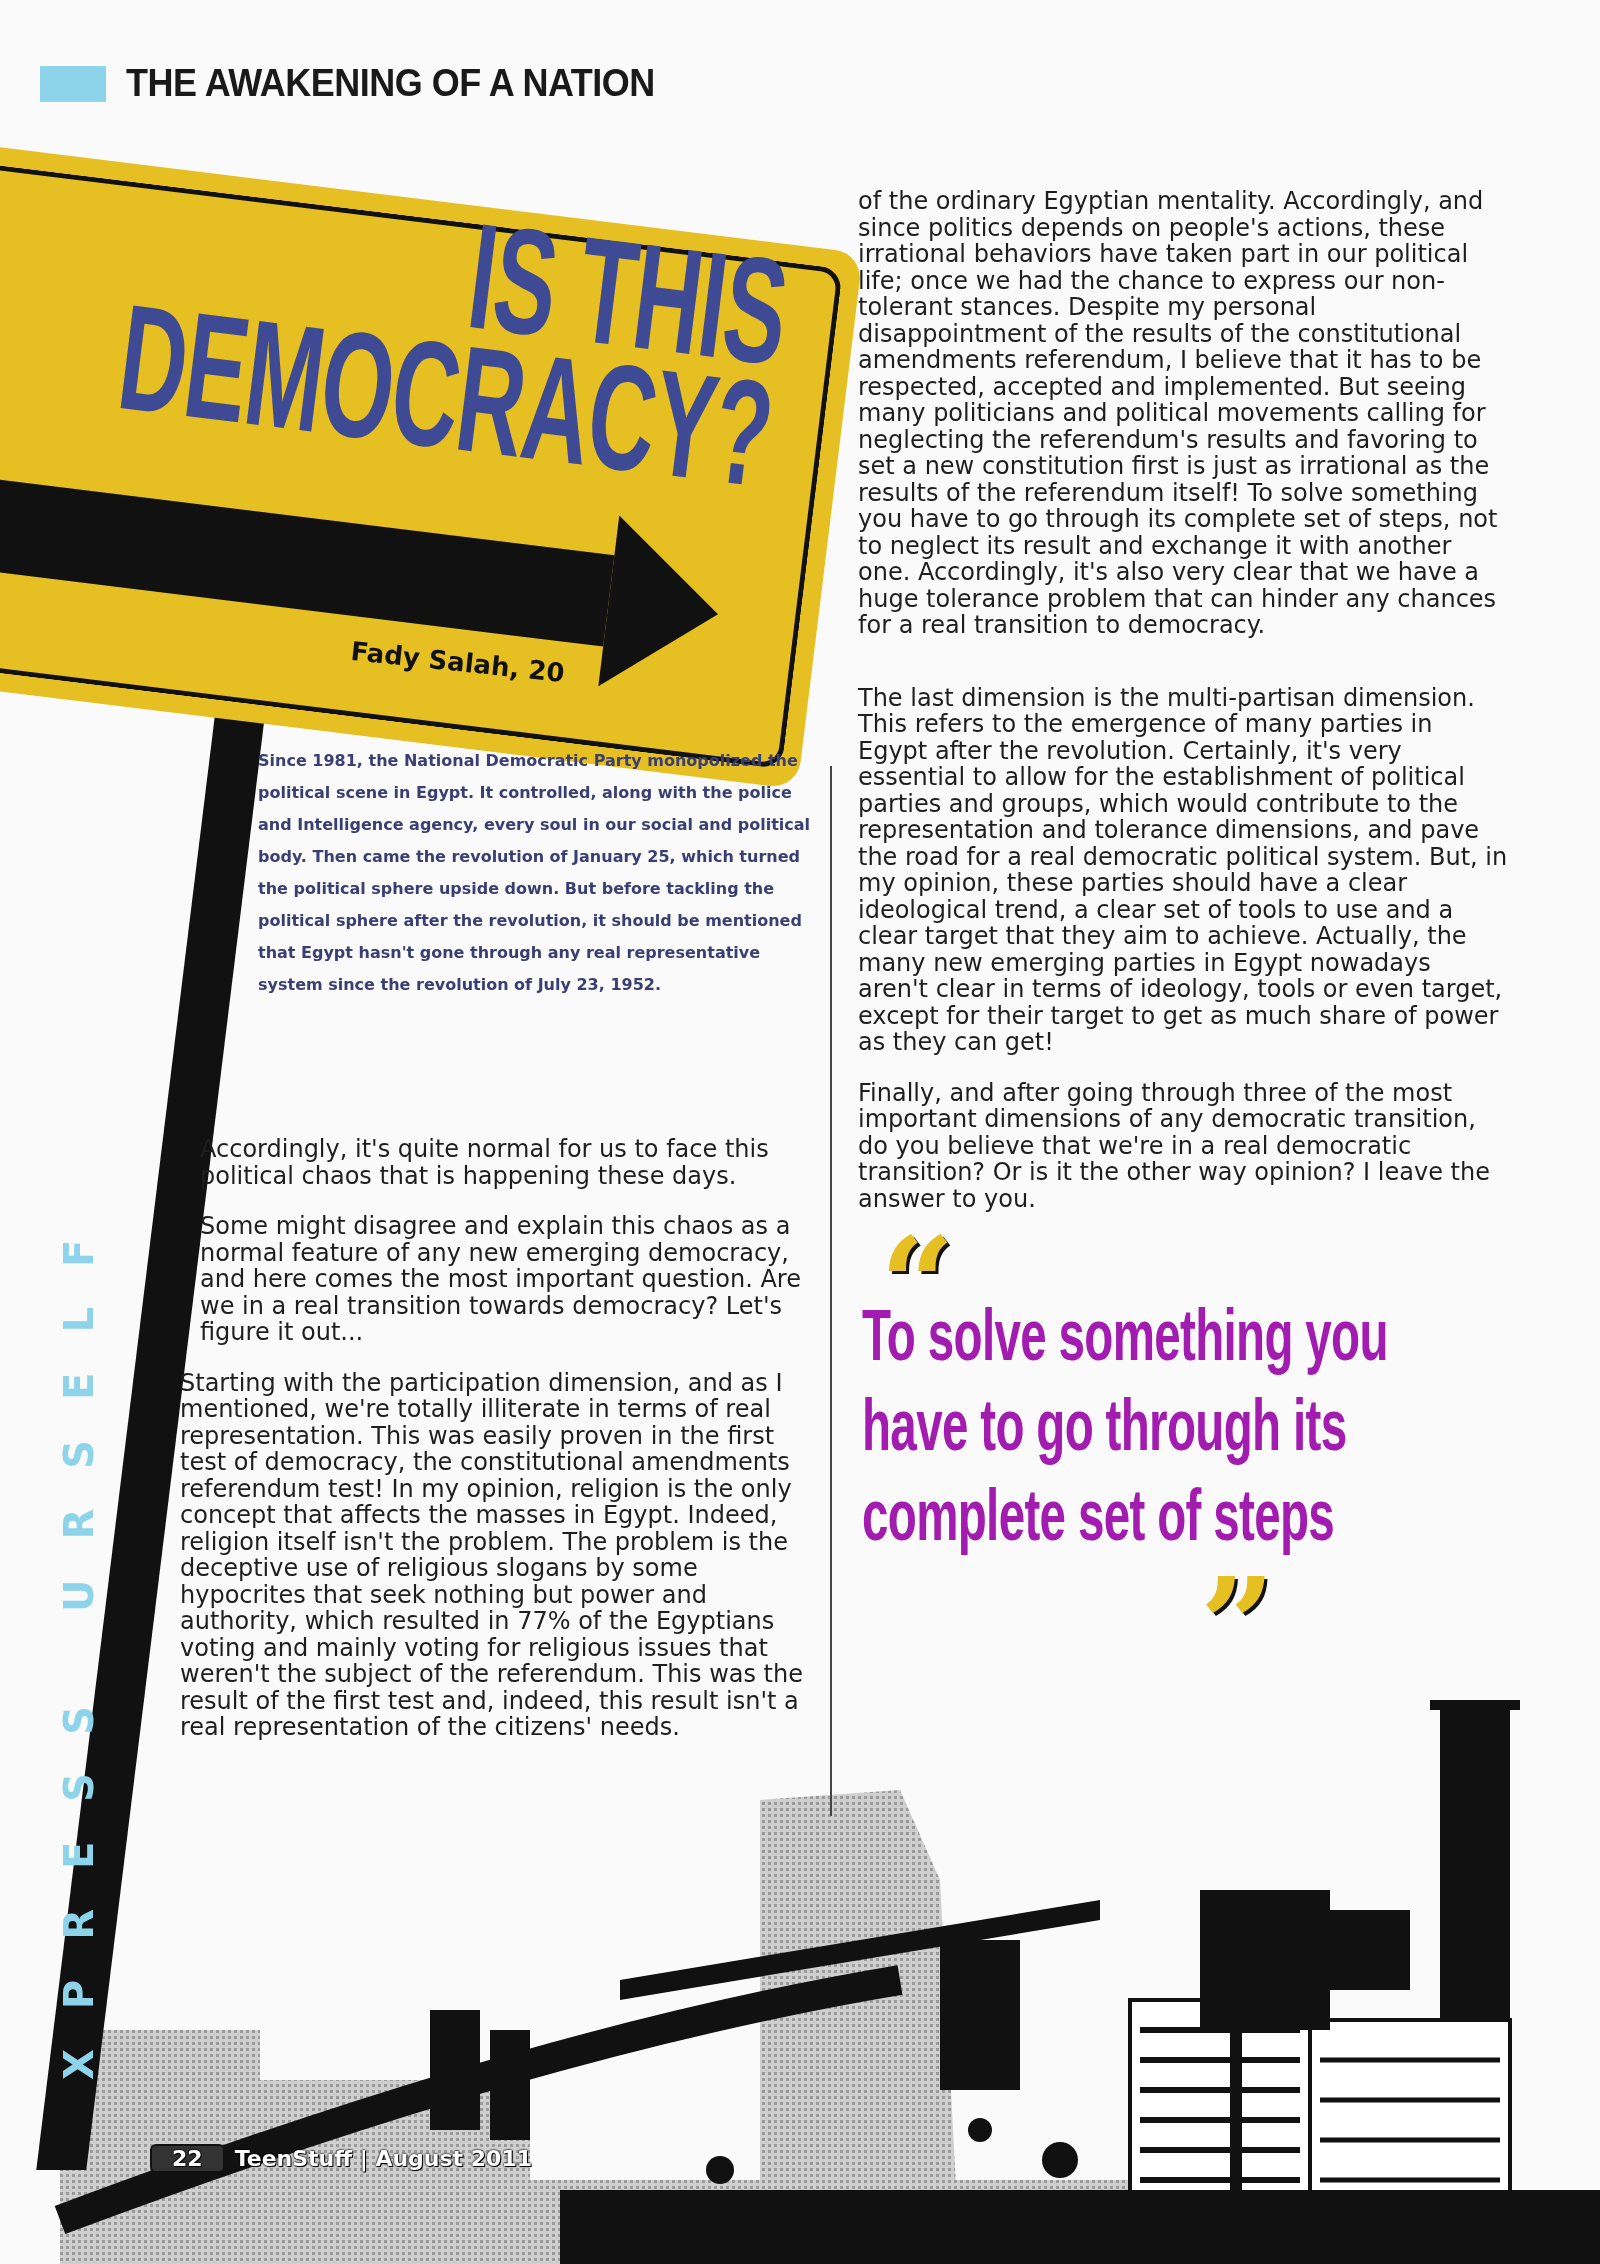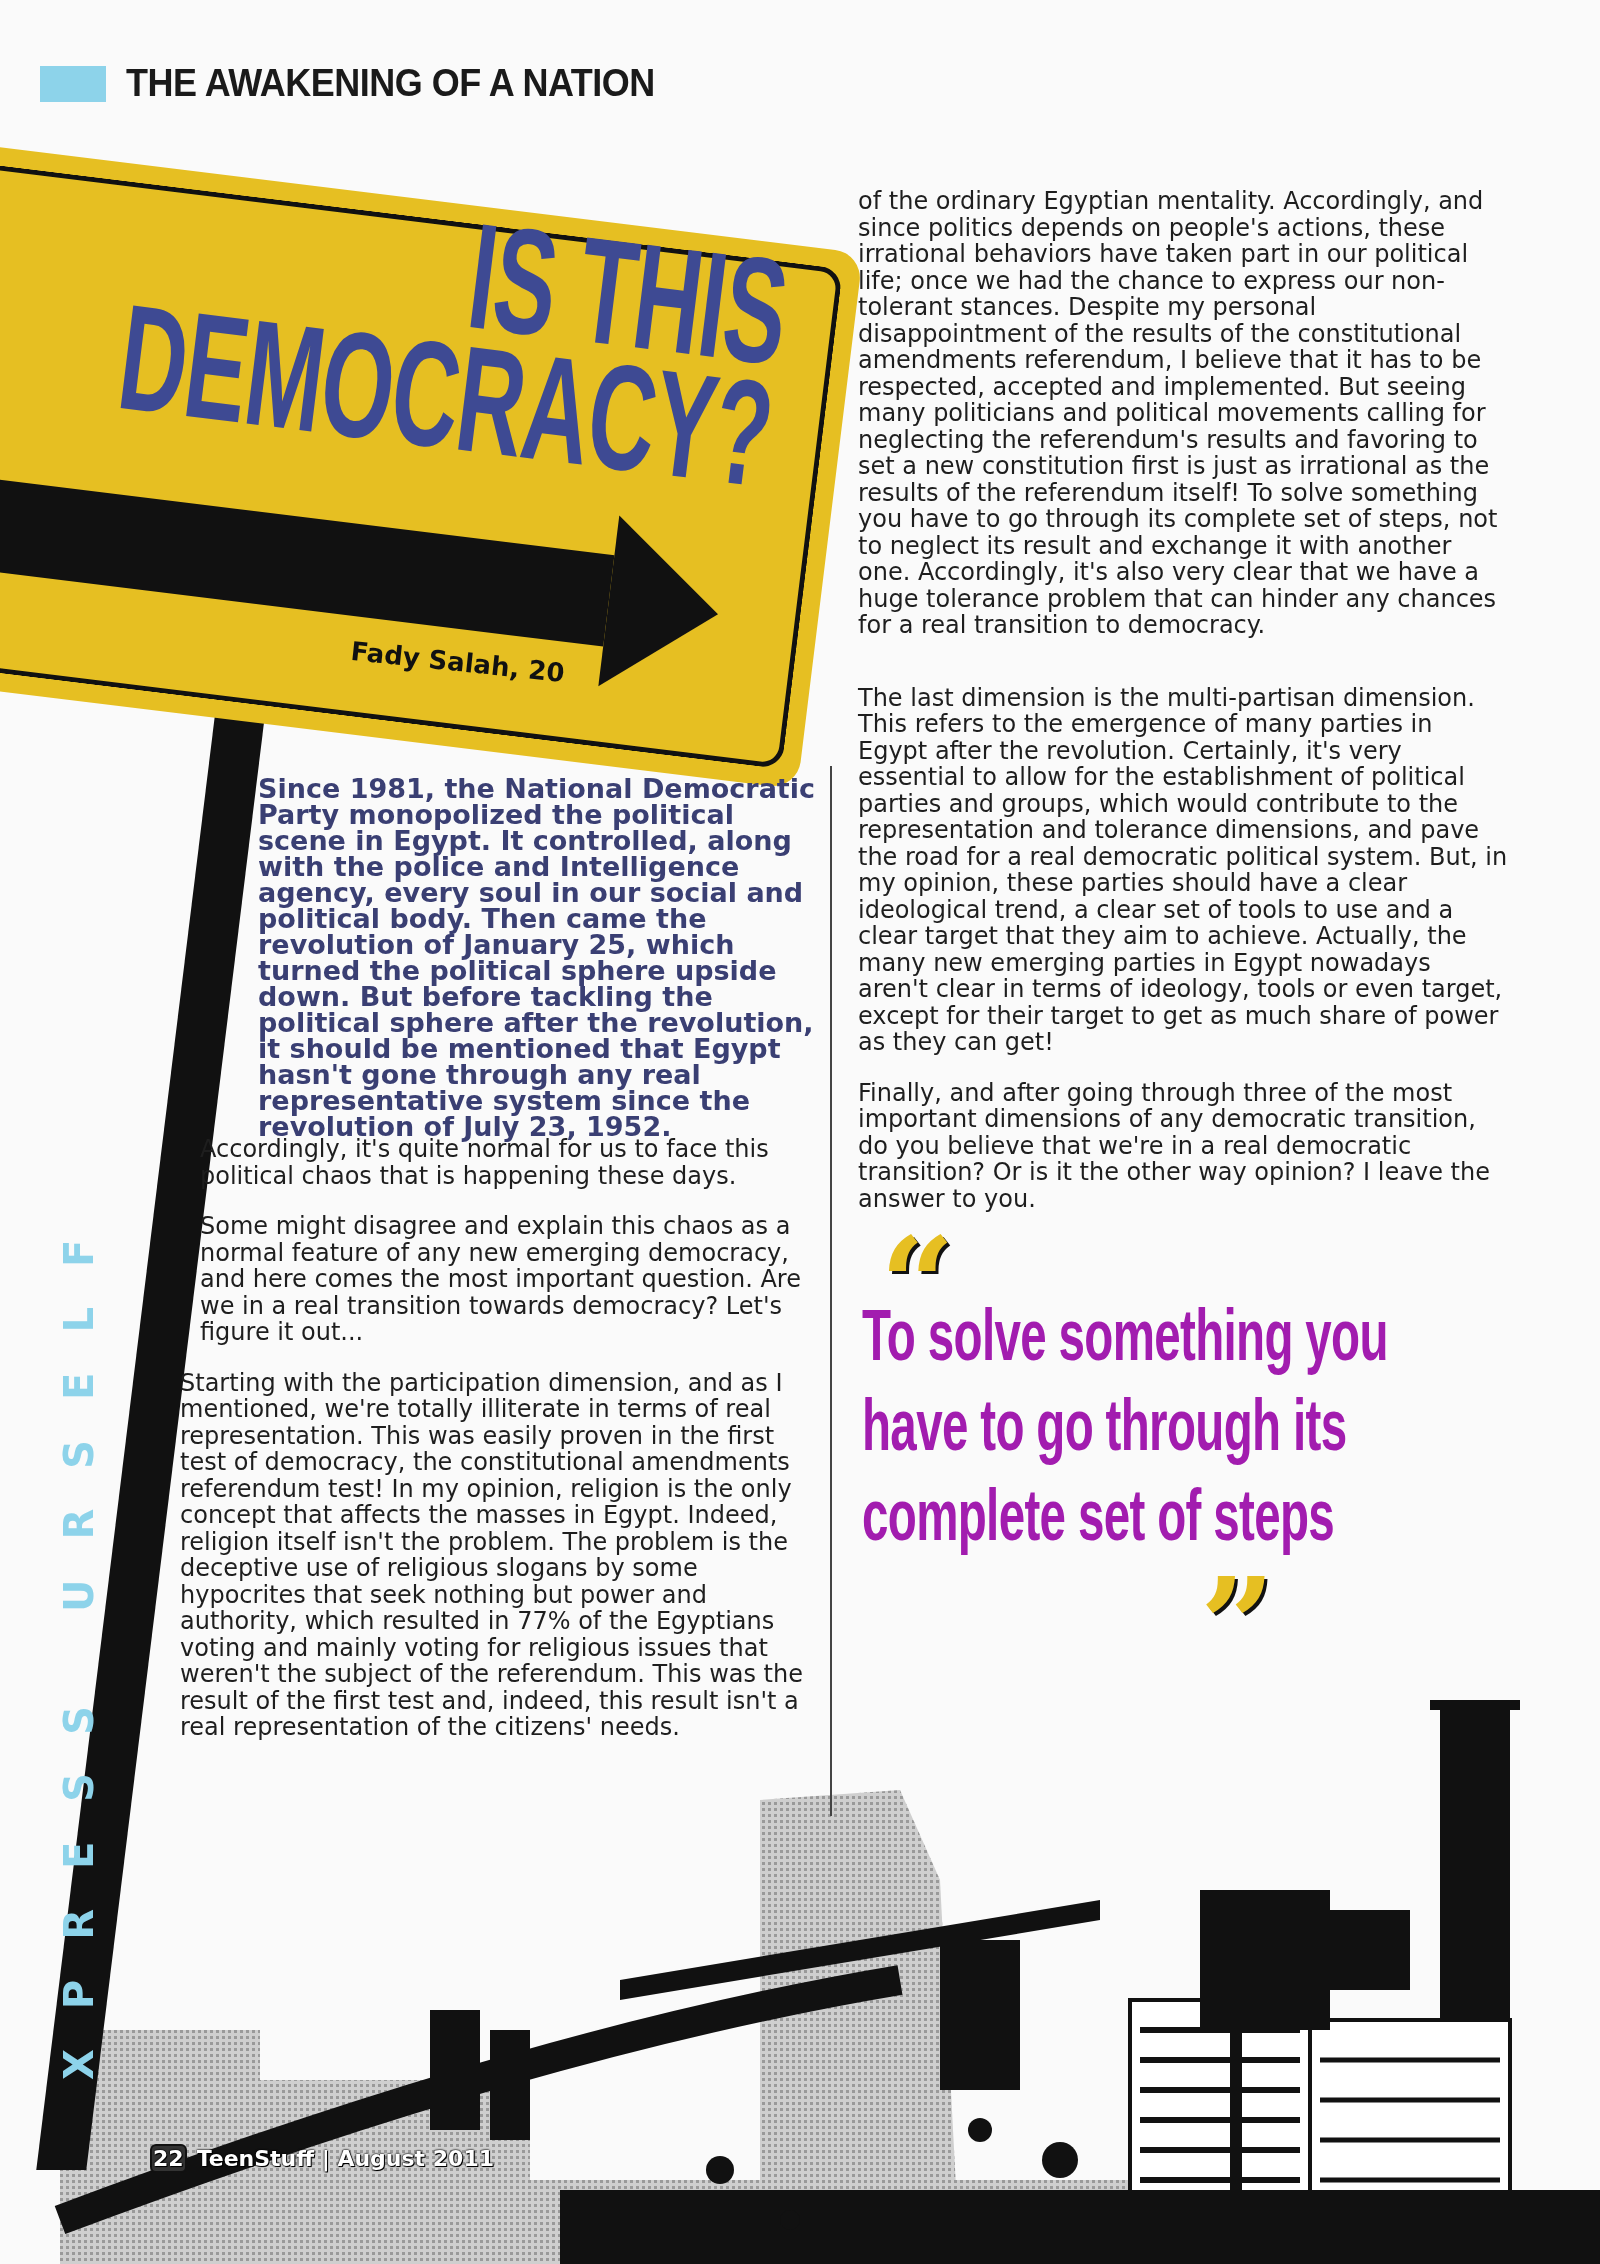--- a/index.html
+++ b/index.html
@@ -51,22 +51,22 @@
   }
   .sign-author {
     position:absolute; left:470px; top:440px;
     font-family:"DejaVu Sans", sans-serif; font-weight:bold; font-size:26px; color:#111;
     transform:rotate(-1deg);
   }
   
   .col { position:absolute; font-size:24px; line-height:26.5px; }
   .col p { margin:0 0 24px 0; }
   .lead {
-    position:absolute; left:258px; top:776px; width:560px;
-    font-weight:bold; color:#3a3f73; font-size:27px; line-height:26px;
+    position:absolute; left:258px; top:745px; width:560px;
+    font-weight:bold; color:#3a3f73; font-size:16px; line-height:32px;
   }
   .left-body { left:200px; top:1136px; width:620px; }
   .right-top { left:858px; top:188px; width:650px; }
   .divider {
     position:absolute; left:830px; top:766px; width:2px; height:1050px; background:#444;
   }
   
   .side-tag {
     position:absolute; left:56px; top:2080px; transform:rotate(-90deg); transform-origin:top left;
     font-family:"DejaVu Sans", sans-serif; font-weight:bold; font-size:40px;
@@ -90,21 +90,21 @@
   }
   .pull-quote span { display:block; transform:scaleX(0.66); transform-origin:left; white-space:nowrap; }
   
   .city { position:absolute; left:0; top:1700px; width:1600px; height:564px; }
   .footer {
     position:absolute; left:150px; top:2144px; display:flex; align-items:center; gap:10px;
     font-weight:bold; font-size:22px; color:#fff;
     text-shadow:0 0 2px #000, 0 0 2px #000, 1px 1px 0 #000;
   }
   .footer .page-num {
-    border:2px solid #111; border-radius:6px; padding:0 1px; background:#333; color:#fff;
+    border:2px solid #111; border-radius:6px; padding:0 20px; background:#333; color:#fff;
   }
 </style>
 </head>
 <body>
 
 <div class="section-tag"></div>
 <div class="section-title">THE AWAKENING OF A NATION</div>
 
 <svg class="city" viewBox="0 0 1600 564" preserveAspectRatio="none">
   <defs>

